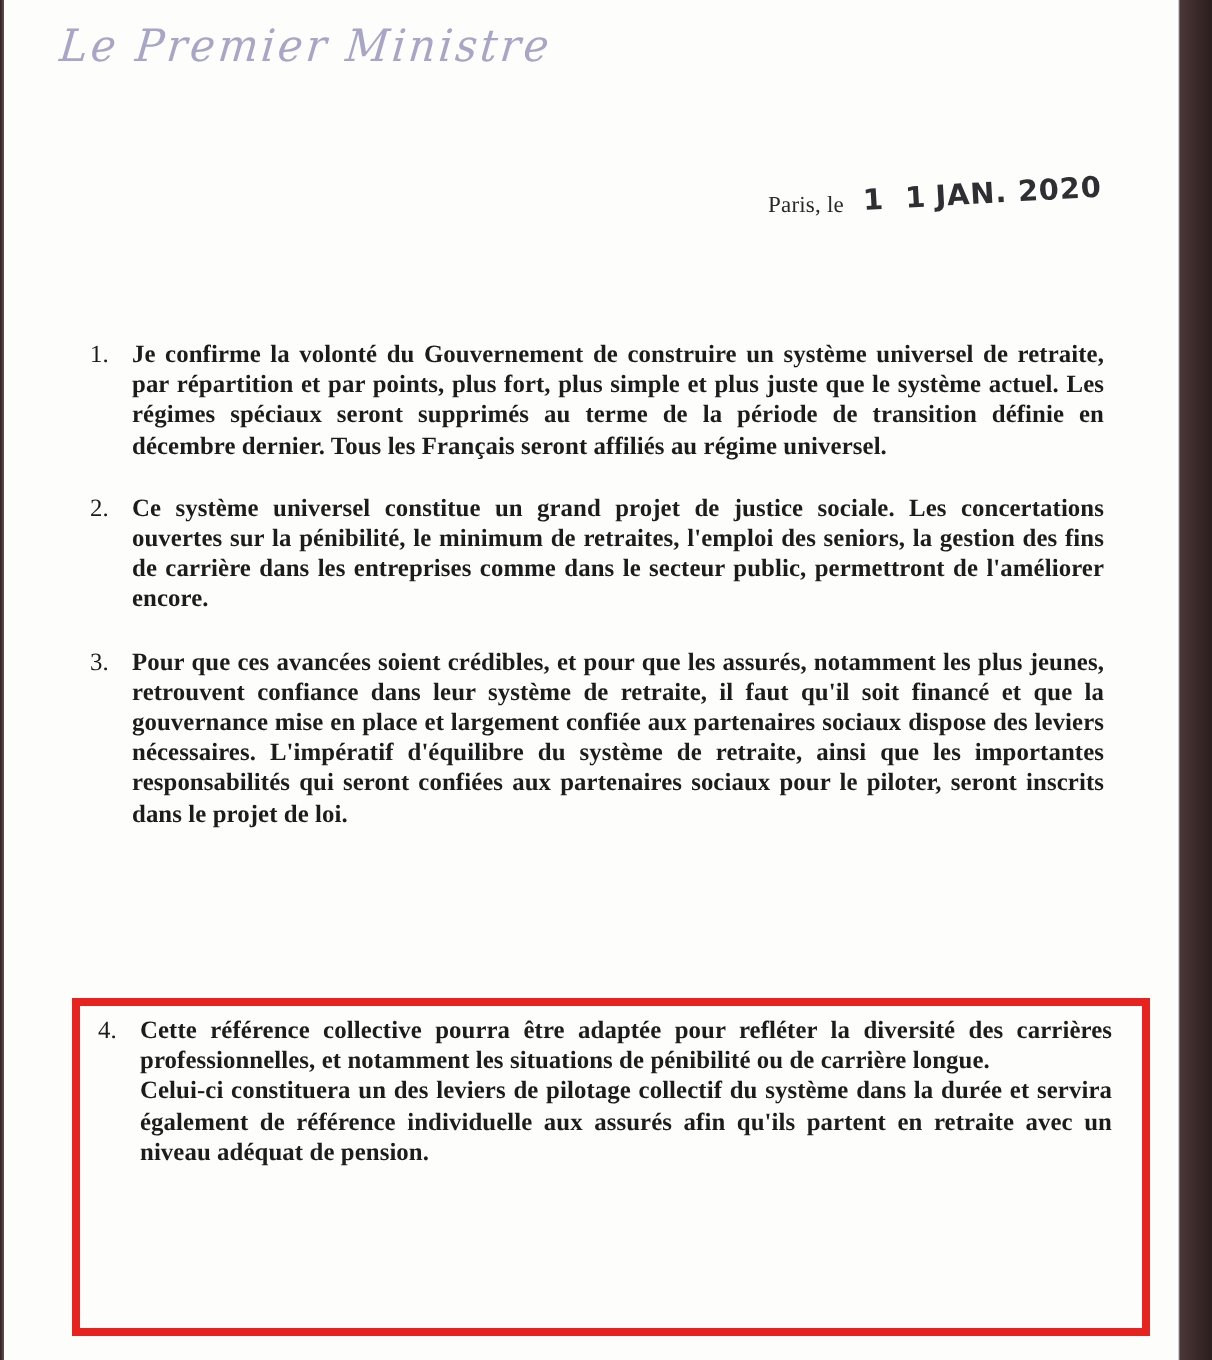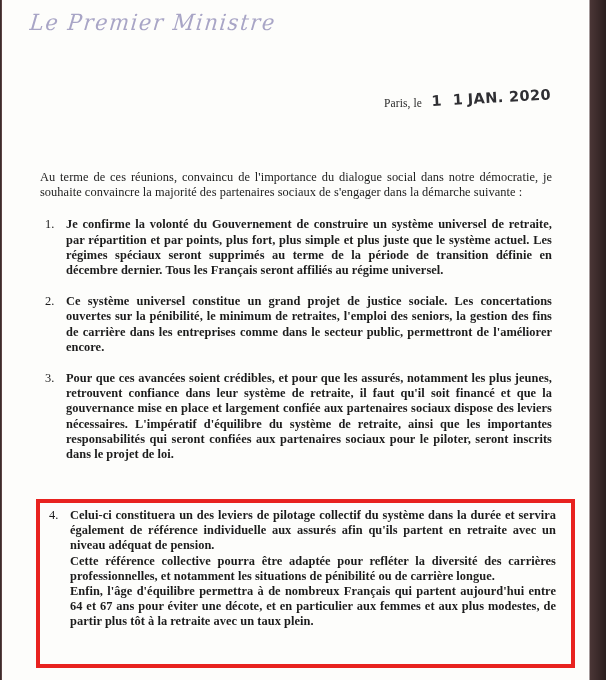--- a/index.html
+++ b/index.html
@@ -164,21 +164,20 @@
     <span class="date-city">Paris, le</span>
     <span class="date-stamp">
       <span class="daynum">1 1</span><span>JAN. 2020</span>
     </span>
   </div>
 
   <div class="body-wrap">
 
 
 
-    <p class="para">Au terme de ces réunions, convaincu de l'importance du dialogue social dans notre démocratie, je souhaite convaincre la majorité des partenaires sociaux de s'engager dans la démarche suivante :</p>
 
     <ul class="num-list">
 
       <li class="num-item">
         <span class="num-marker">1.</span>
         <span class="num-body">
           <p>Je confirme la volonté du Gouvernement de construire un système universel de retraite, par répartition et par points, plus fort, plus simple et plus juste que le système actuel. Les régimes spéciaux seront supprimés au terme de la période de transition définie en décembre dernier. Tous les Français seront affiliés au régime universel.</p>
         </span>
       </li>
 
@@ -196,22 +195,21 @@
         </span>
       </li>
 
     </ul>
   </div>
 
   <div class="item4-zone">
     <div class="num-item">
       <span class="num-marker">4.</span>
       <span class="num-body">
+        <p>Cette référence collective pourra être adaptée pour refléter la diversité des carrières professionnelles, et notamment les situations de pénibilité ou de carrière longue.</p>
         <p>Celui-ci constituera un des leviers de pilotage collectif du système dans la durée et servira également de référence individuelle aux assurés afin qu'ils partent en retraite avec un niveau adéquat de pension.</p>
-        <p>Cette référence collective pourra être adaptée pour refléter la diversité des carrières professionnelles, et notamment les situations de pénibilité ou de carrière longue.</p>
-        <p>Enfin, l'âge d'équilibre permettra à de nombreux Français qui partent aujourd'hui entre 64 et 67 ans pour éviter une décote, et en particulier aux femmes et aux plus modestes, de partir plus tôt à la retraite avec un taux plein.</p>
       </span>
     </div>
   </div>
 
   <div class="redbox" style="border-color: rgb(232, 34, 31);"></div>
 
 </div>
 
 </body></html>

